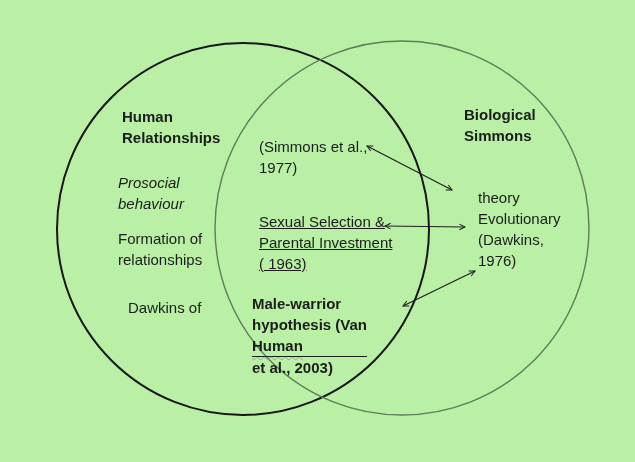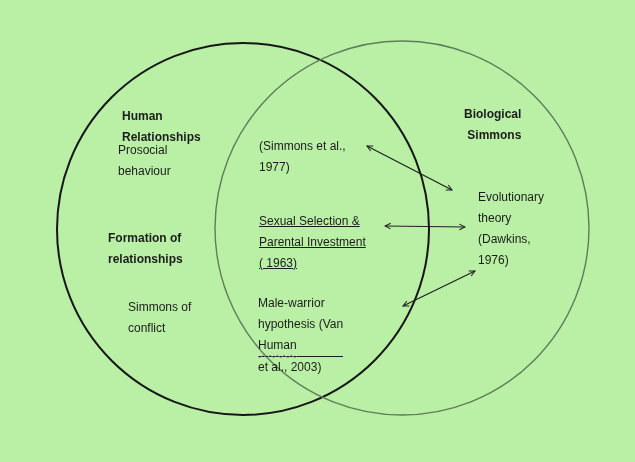--- a/index.html
+++ b/index.html
@@ -37,21 +37,21 @@
     stroke-width: 1.2;
     fill: none;
   }
   .arrow-head {
     stroke: var(--arrow, #1f1f1f);
     stroke-width: 1.3;
     fill: none;
   }
   .txt {
     position: absolute;
-    font-size: 12px;
+    font-size: 15px;
     line-height: 21px;
     white-space: nowrap;
   }
   .txt span { display: block; }
   .txt .inline-part { display: inline; }
   .bold { font-weight: bold; }
   .squig {
     display: inline;
     border-bottom: 1.2px solid var(--text, #1c1c1c);
     text-decoration: underline;
@@ -79,61 +79,60 @@
     <line class="arrow-line" x1="367" y1="146" x2="452" y2="190" marker-start="url(#ah)" marker-end="url(#ah)"></line>
     <line class="arrow-line" x1="385" y1="226" x2="465" y2="227" marker-start="url(#ah)" marker-end="url(#ah)"></line>
     <line class="arrow-line" x1="403" y1="306" x2="475" y2="271" marker-start="url(#ah)" marker-end="url(#ah)"></line>
   </svg>
 
   <div class="txt bold" style="left:122px; top:106px;">
     <span>Human</span>
     <span>Relationships</span>
   </div>
 
-  <div class="txt" style="left:118px; top:140px;">
+  <div class="txt" style="left:118px; top:172px;font-style:italic;">
     <span>Prosocial</span>
     <span>behaviour</span>
   </div>
 
-  <div class="txt" style="left:108px; top:228px;font-weight:bold;">
+  <div class="txt" style="left:118px; top:228px;">
     <span>Formation of</span>
     <span>relationships</span>
   </div>
 
   <div class="txt" style="left:128px; top:297px;">
-    <span>Simmons of</span>
-    <span>conflict</span>
+    <span>Dawkins of</span>
   </div>
 
   <div class="txt" style="left:259px; top:136px;">
     <span>(Simmons et al.,</span>
     <span>1977)</span>
   </div>
 
   <div class="txt" style="left:259px; top:211px;text-decoration:underline;">
     <span>Sexual Selection &amp;</span>
     <span>Parental Investment</span>
     <span>
       <span class="inline-part">(</span><span class="inline-part"> 1963)</span>
     </span>
   </div>
 
-  <div class="txt" style="left:258px; top:293px;">
+  <div class="txt" style="left:252px; top:293px;font-weight:bold;">
     <span>Male-warrior</span>
     <span>
       <span class="inline-part">hypothesis (Van </span><span class="squig">Human</span>
     </span>
     <span>et al., 2003)</span>
   </div>
 
-  <div class="txt bold" style="left:464px; top:104px;text-align:right;">
+  <div class="txt bold" style="left:464px; top:104px;">
     <span>Biological</span>
     <span>Simmons</span>
   </div>
 
   <div class="txt" style="left:478px; top:187px;">
+    <span>theory</span>
     <span>Evolutionary</span>
-    <span>theory</span>
     <span>(Dawkins,</span>
     <span>1976)</span>
   </div>
 
 </div>
 
 </body></html>

